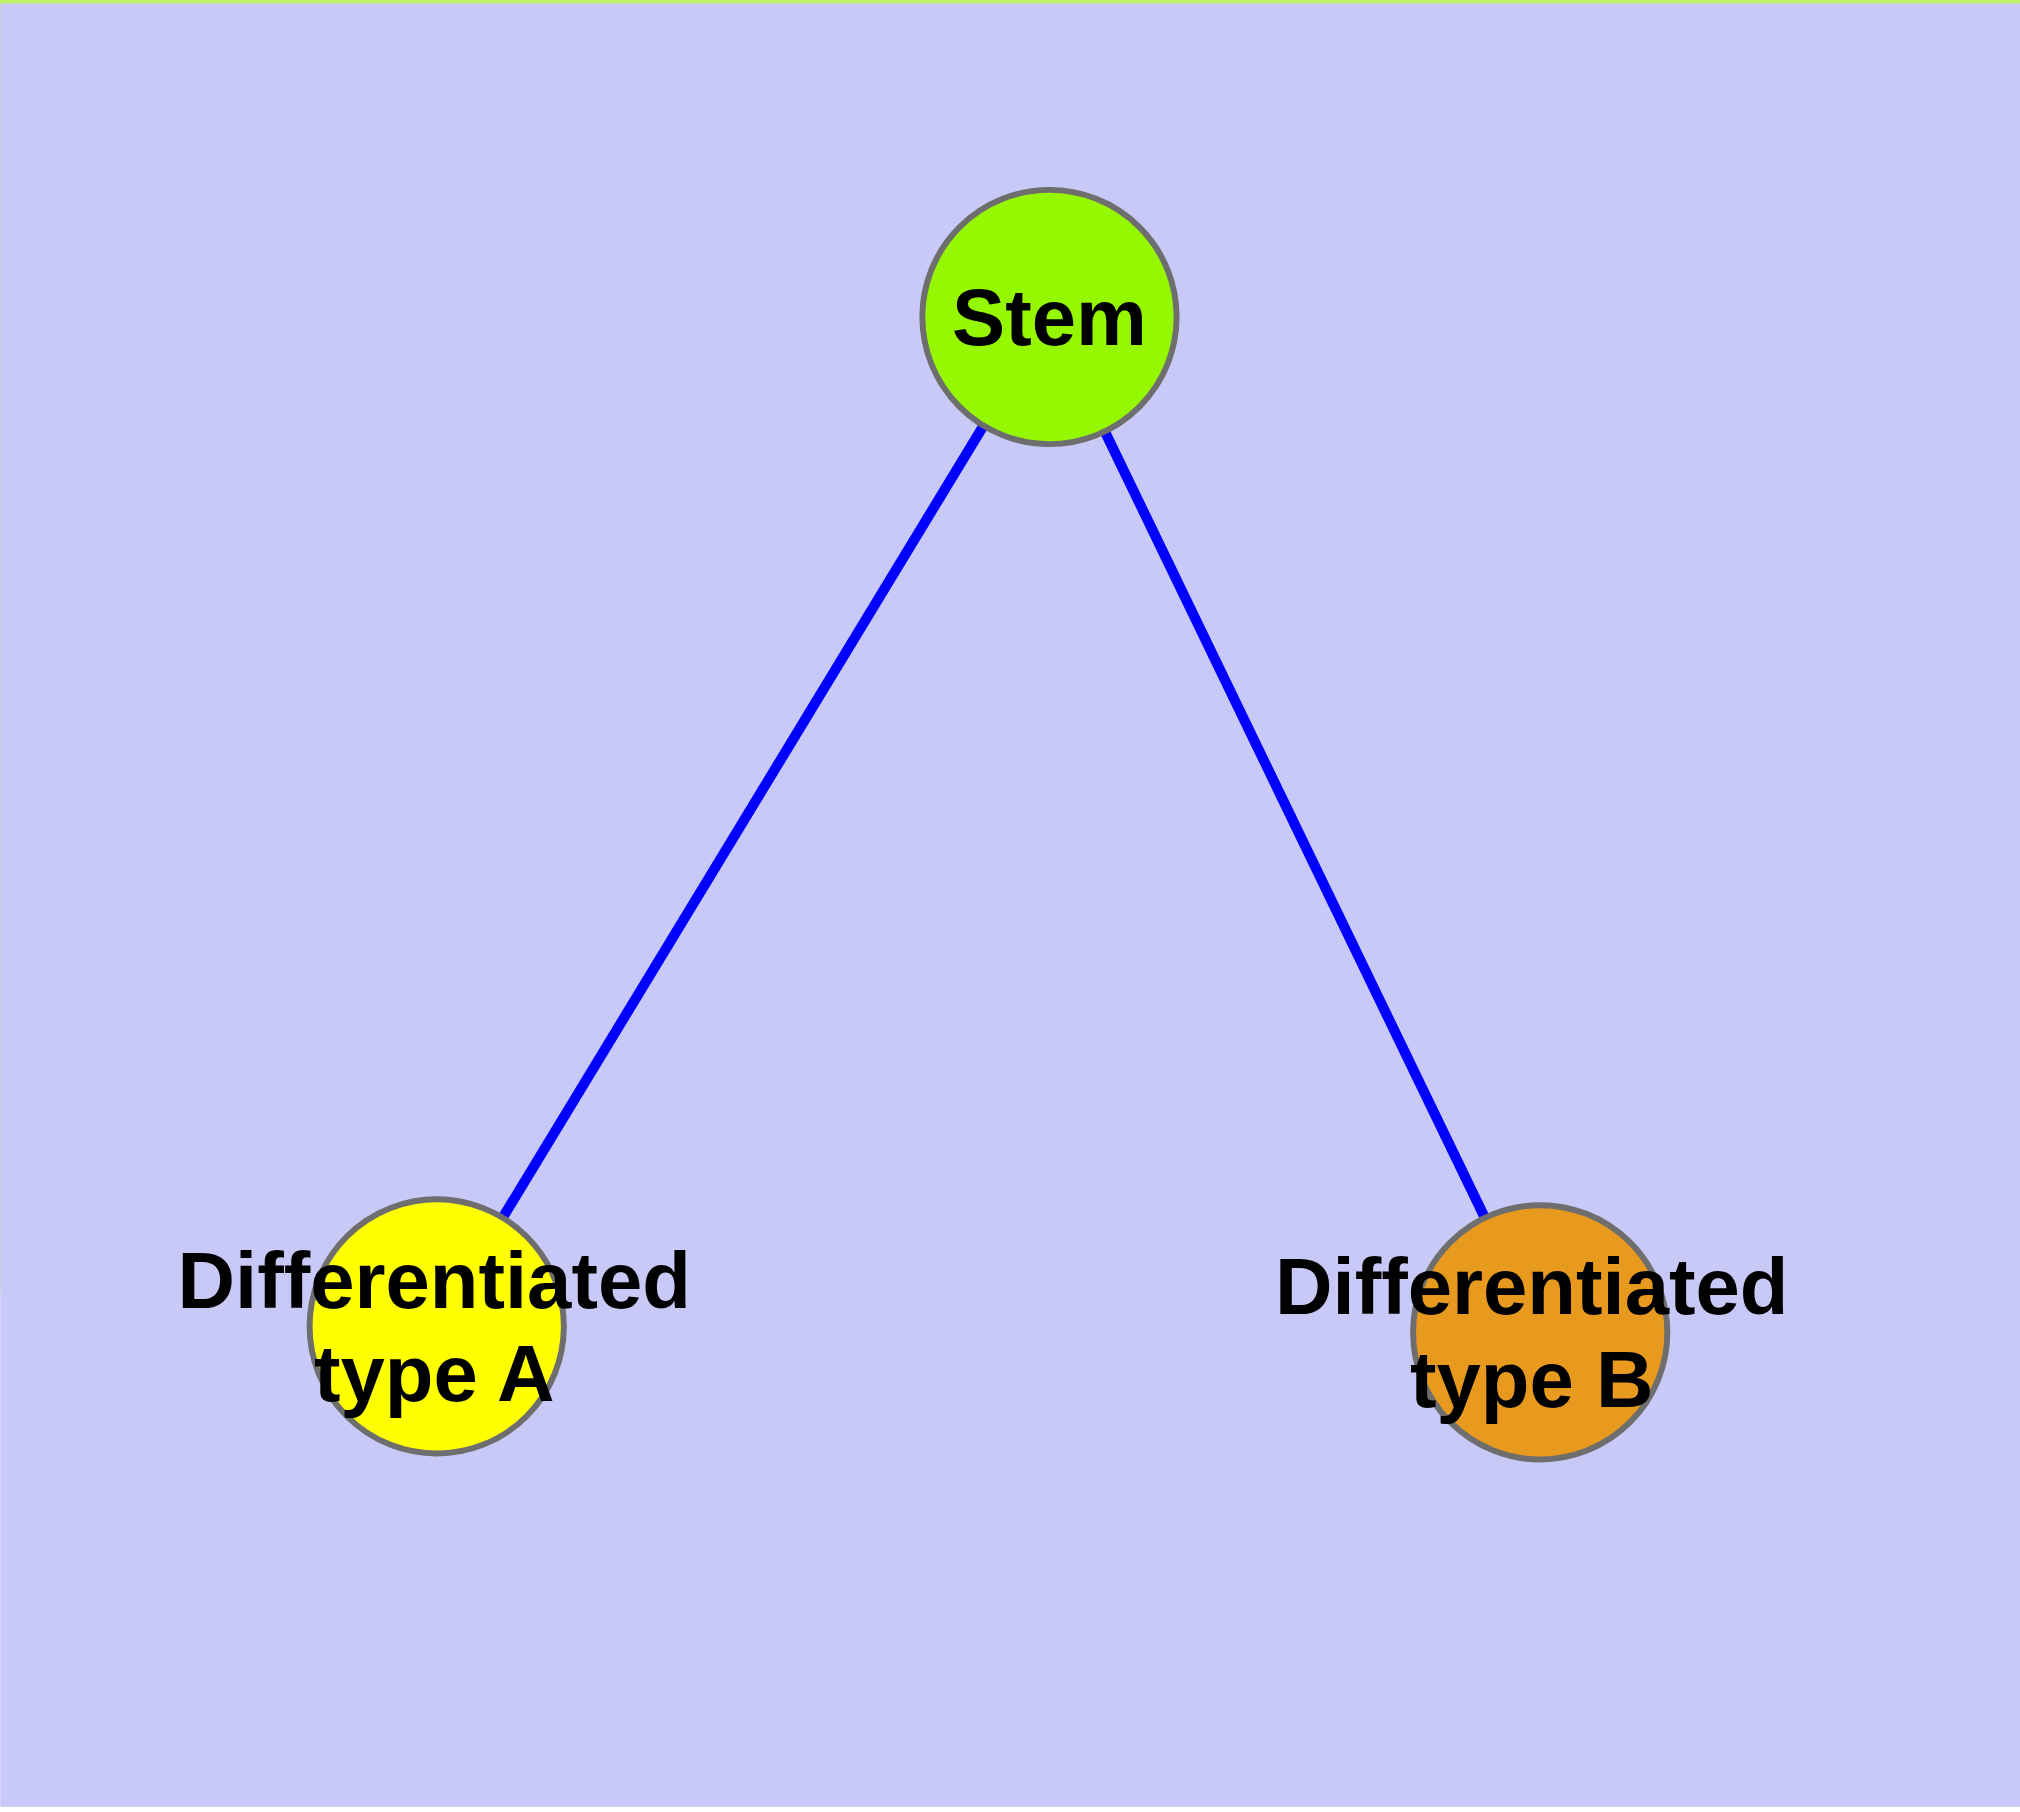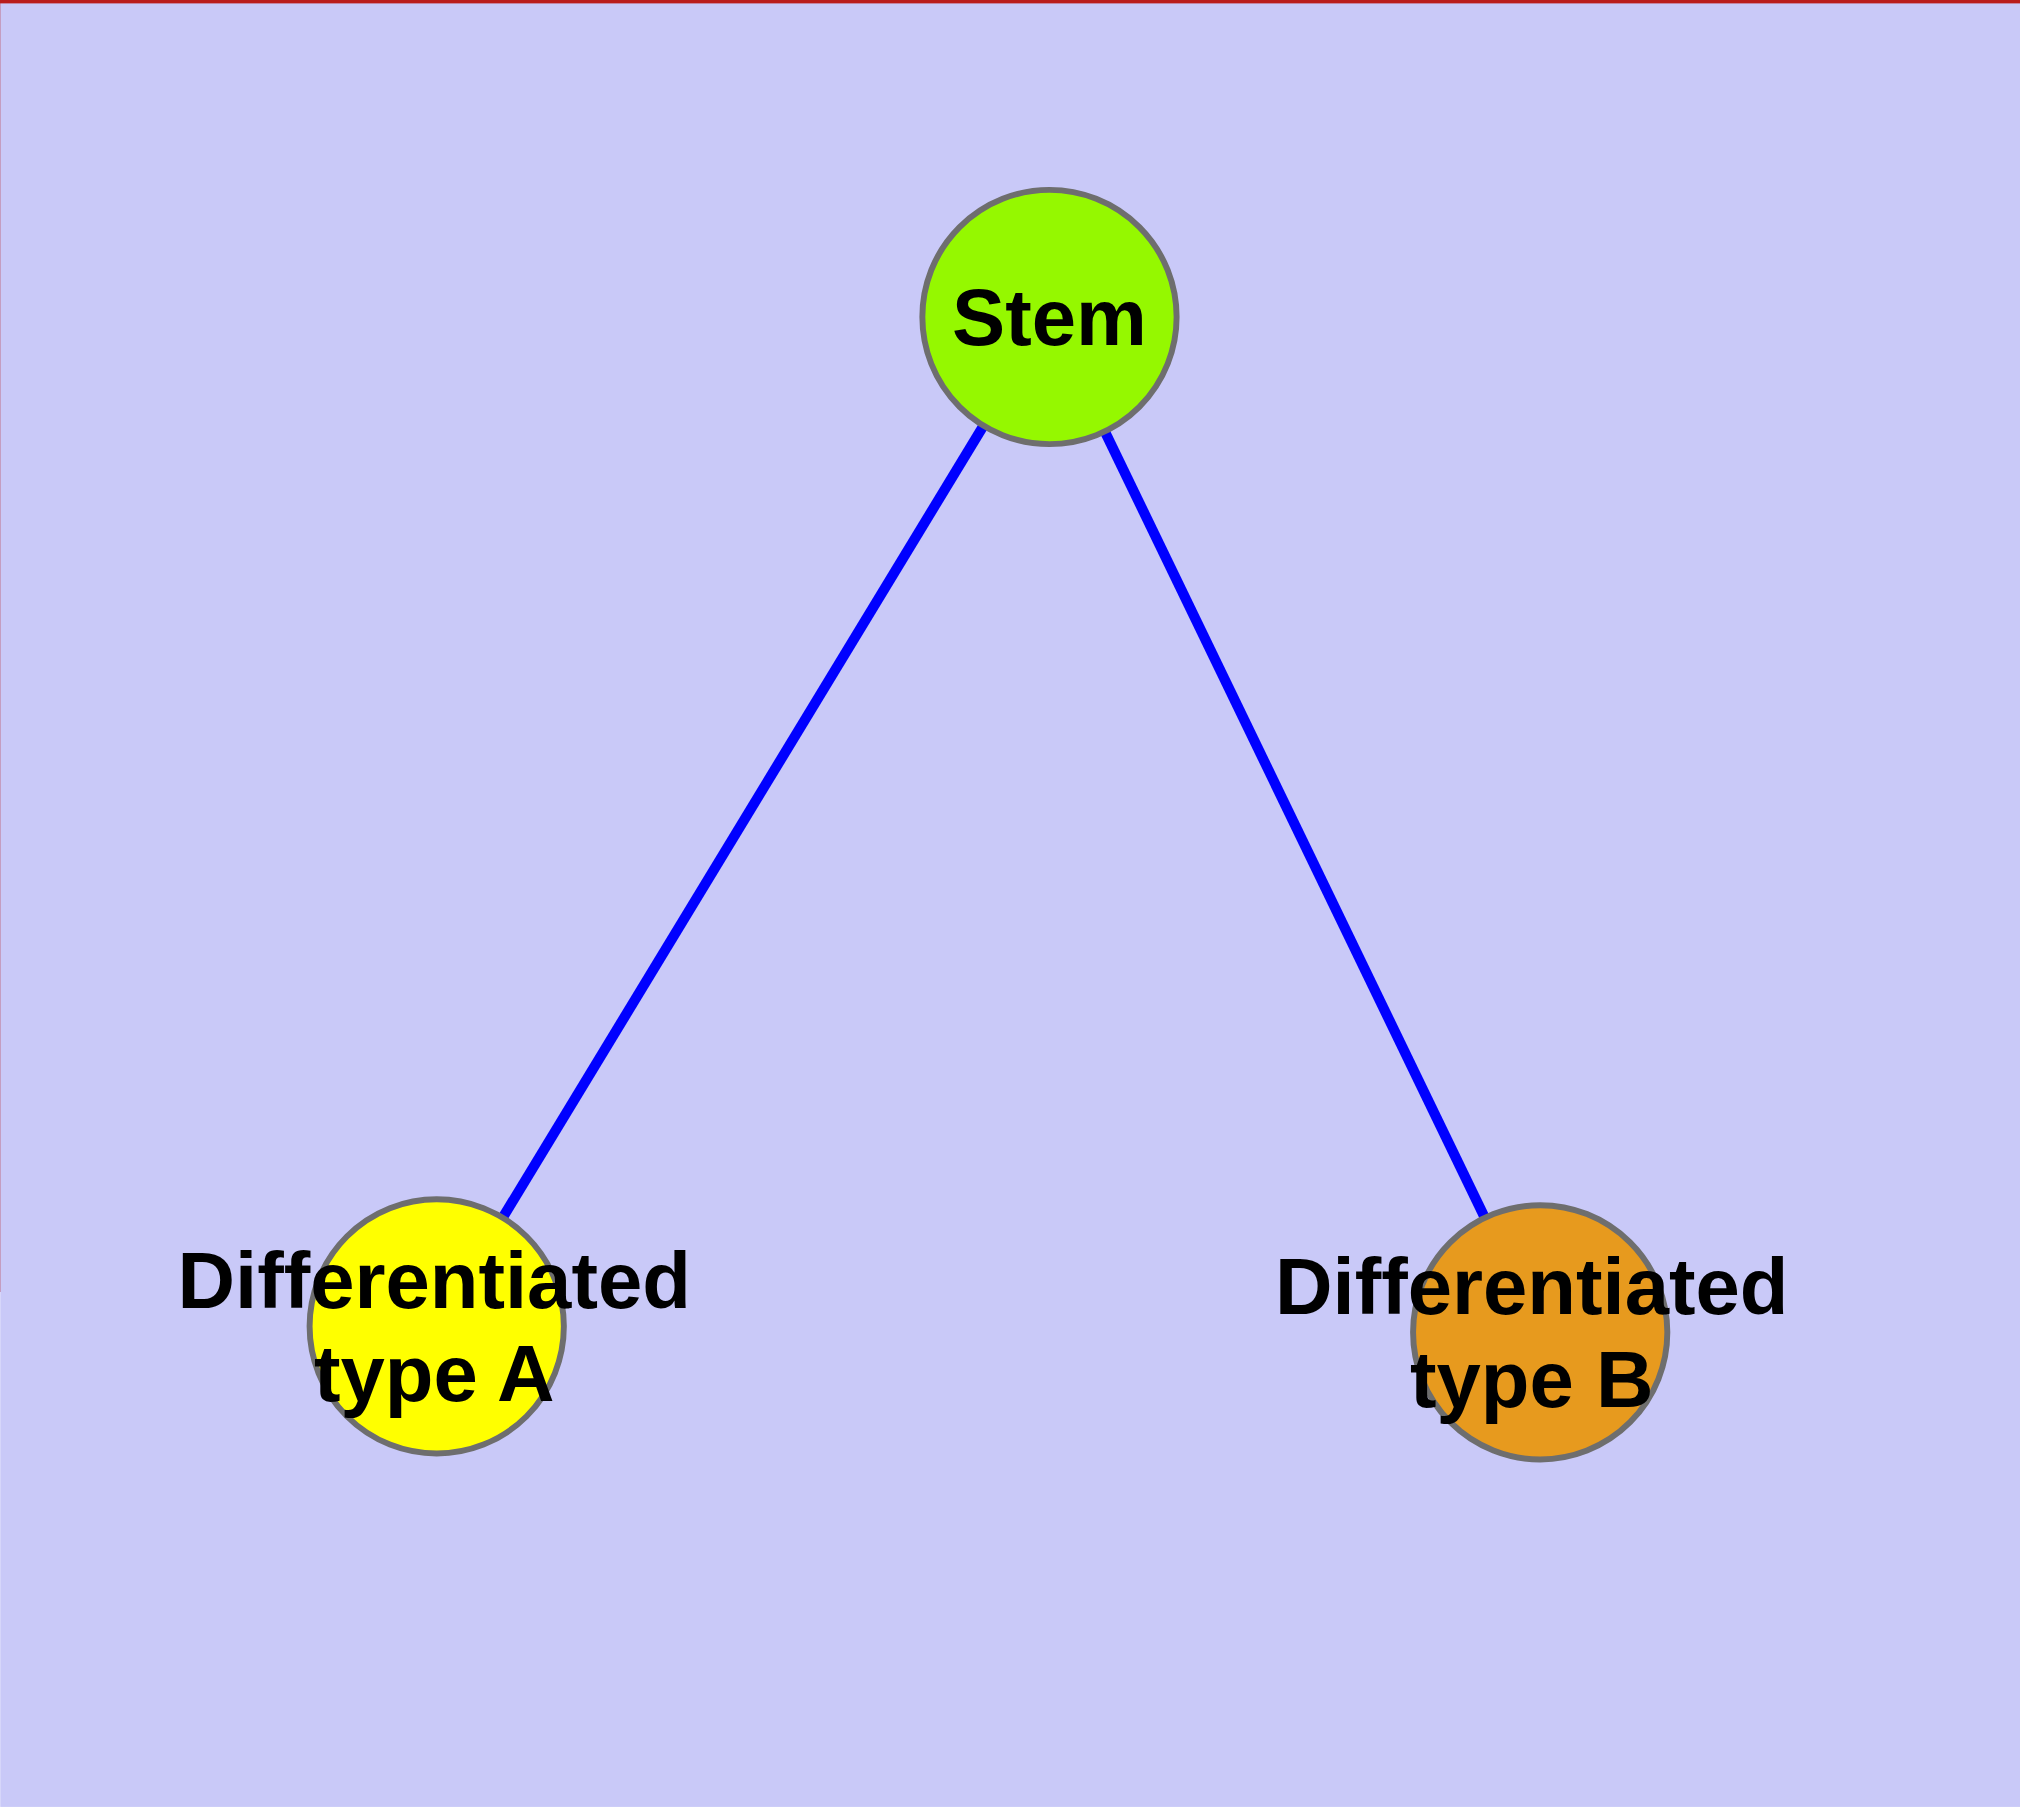--- a/index.html
+++ b/index.html
@@ -7,21 +7,21 @@
     padding: 0;
     background: #ffffff;
     width: 2021px;
     height: 1812px;
     overflow: hidden;
   }
   .stage {
     position: relative;
     width: 2021px;
     height: 1292px;
-    background: #b91c1c; 
+    background: #bef264; 
   }
   svg.graph {
     display: block;
     width: 2021px;
     height: 1812px;
   }
   .node-label {
     font-family: "Liberation Sans", "DejaVu Sans", sans-serif;
     font-weight: bold;
     font-size: 94px;

